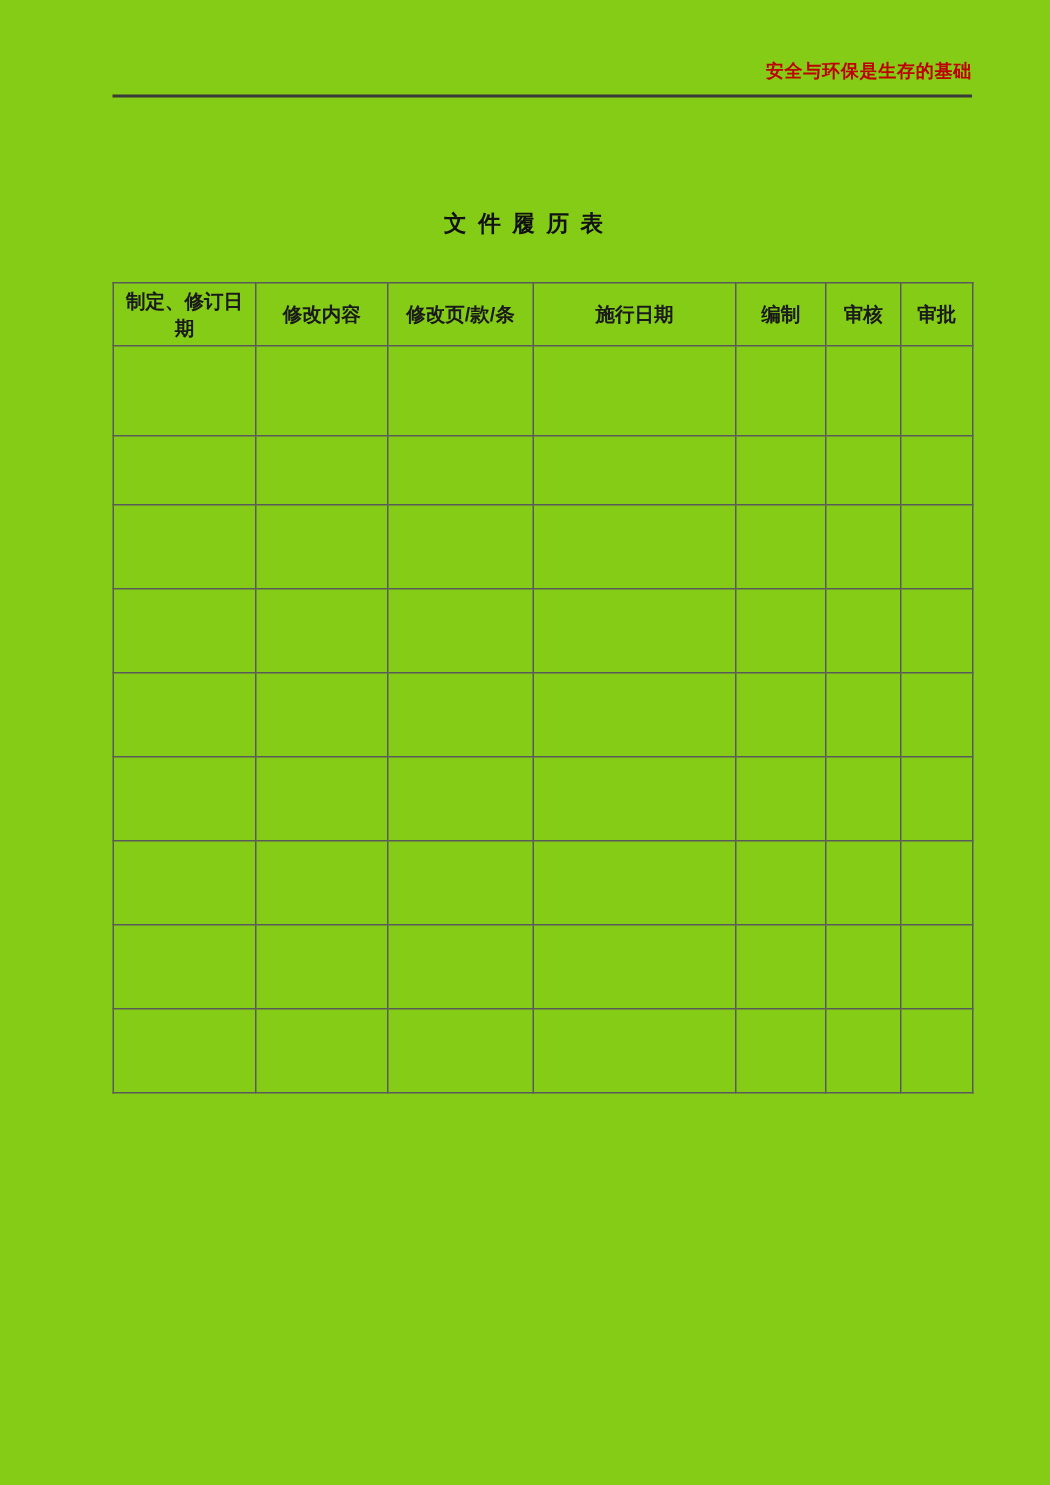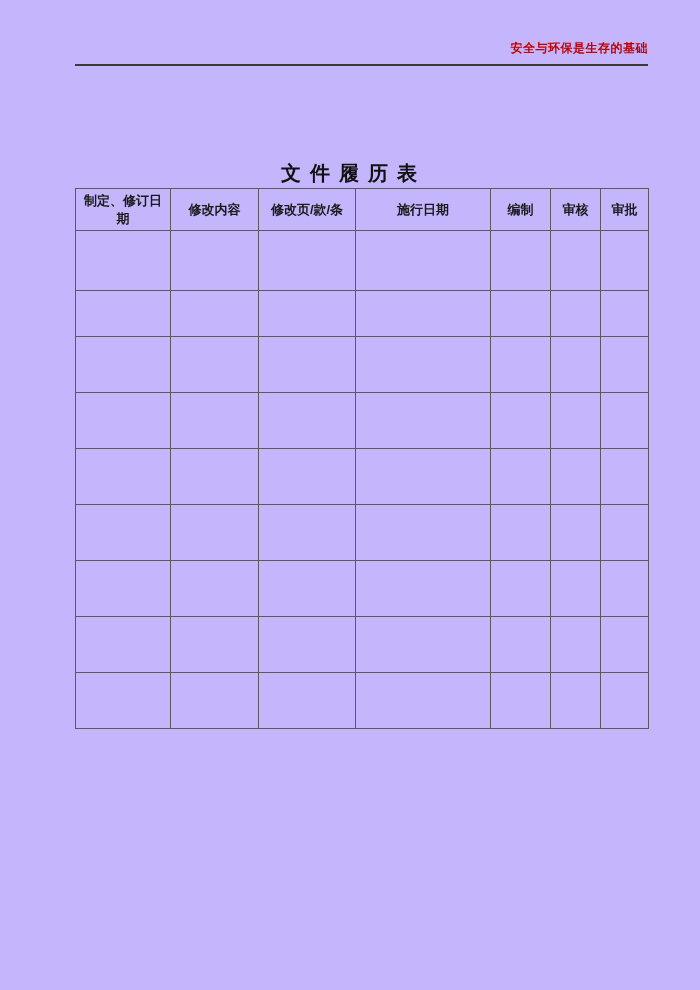--- a/index.html
+++ b/index.html
@@ -4,21 +4,21 @@
 <style>
   html, body {
     margin: 0;
     padding: 0;
     background: #ffffff;
   }
   .page {
     position: relative;
     width: 700px;
     height: 990px;
-    background: #c4b5fd;
+    background: #84cc16;
     font-family: "Liberation Serif", serif;
     overflow: hidden;
   }
   .doc-header {
     position: absolute;
     left: 75px;
     width: 573px;
     top: 38px;
     text-align: right;
     padding-bottom: 7px;
@@ -32,24 +32,23 @@
     letter-spacing: 0.5px;
   }
   .doc-title {
     position: absolute;
     left: 0;
     width: 700px;
     top: 140px;
     text-align: center;
     font-family: "Liberation Serif", serif;
     font-weight: bold;
-    font-size: 20px;
+    font-size: 15px;
     color: #111111;
     letter-spacing: 2px;
-    margin-top: 20px;
   }
   table.history {
     position: absolute;
     left: 75px;
     top: 188px;
     width: 573px;
     border-collapse: collapse;
     table-layout: fixed;
   }
   table.history th,

